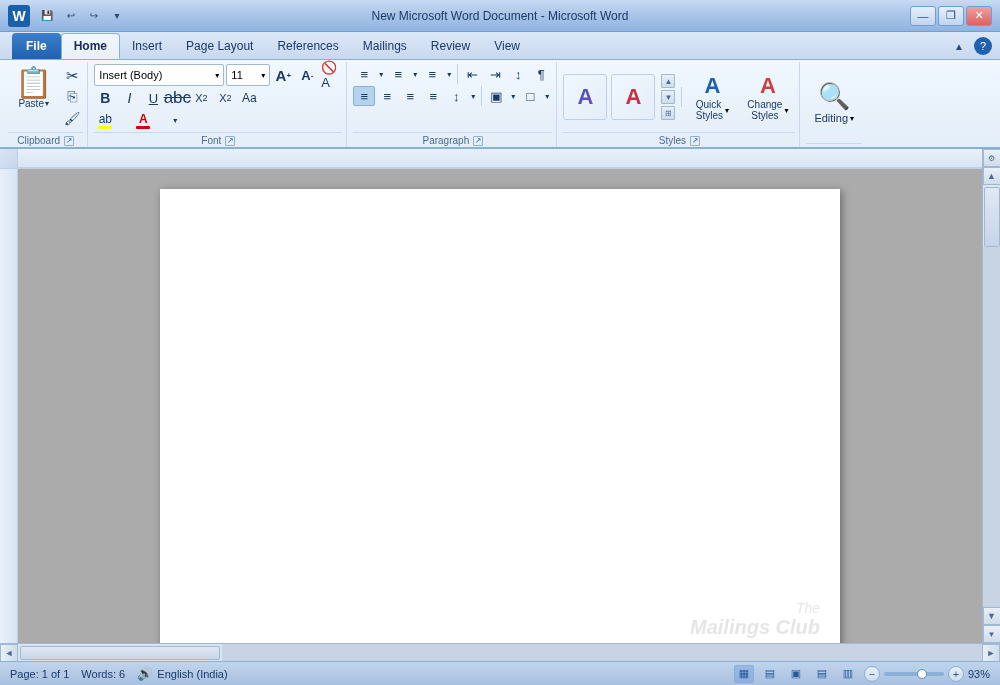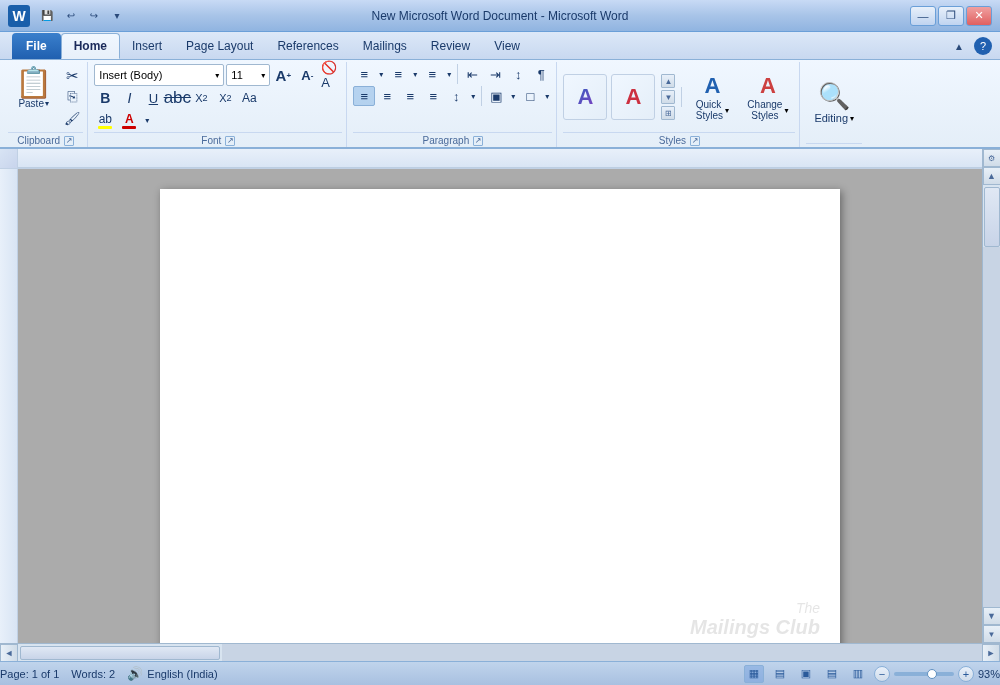--- a/index.html
+++ b/index.html
@@ -224,21 +224,21 @@
       border: 1px solid #a0b8d0; border-radius: 2px; margin: 0 2px; cursor: pointer;
     }
     .h-scroll-track { flex: 1; height: 100%; background: #c8d4e4; }
 
     
     #status-bar {
       height: 24px;
       background: linear-gradient(to bottom, #c0d4ec, #a8c0e0);
       border-top: 1px solid #8ab0d8;
       display: flex; justify-content: space-between;
-      padding: 0 0;
+      padding: 0 10px;
       font-size: 11px; color: #1a3a6a;
     }
     .status-left { display: flex; align-items: center; gap: 12px; }
     .status-right { display: flex; align-items: center; gap: 6px; }
     .status-item { display: flex; align-items: center; gap: 4px; }
     .view-btn {
       width: 20px; height: 18px;
       display: flex; align-items: center; justify-content: center;
       border: 1px solid transparent; border-radius: 2px;
       cursor: pointer; font-size: 11px; color: #2a5a9a;
@@ -381,21 +381,21 @@
         <div style="display:flex;align-items:center;gap:2px">
           <div class="format-btn bold" style="font-weight:bold;font-size:14px">B</div>
           <div class="format-btn italic" style="font-style:italic;font-size:14px">I</div>
           <div class="format-btn underline" style="text-decoration:underline;font-size:13px">U</div>
           <div class="format-btn" style="font-size:17px;text-decoration:line-through">abc</div>
           <div class="format-btn" style="font-size:11px">X<sub>2</sub></div>
           <div class="format-btn" style="font-size:11px">X<sup>2</sup></div>
           <div class="format-btn" style="font-size:12px">Aa</div>
         </div>
 
-        <div style="display:flex;align-items:flex-end;gap:2px">
+        <div style="display:flex;align-items:flex-end;gap:16px">
           <div class="format-btn" style="font-size:12px">
             <div style="display:flex;flex-direction:column;align-items:center">
               <span>ab</span>
               <div style="width:14px;height:3px;background:#ffff00;border-radius:1px"></div>
             </div>
           </div>
           <div class="format-btn" style="font-size:12px">
             <div style="display:flex;flex-direction:column;align-items:center">
               <span style="color:#cc0000;font-weight:bold">A</span>
               <div style="width:14px;height:3px;background:#cc0000;border-radius:1px"></div>
@@ -551,21 +551,21 @@
         <div class="h-scroll-btn">►</div>
       </div>
     </div>
 
     <div id="status-bar">
       <div class="status-left">
         <div class="status-item">
           <span>Page: 1 of 1</span>
         </div>
         <div class="status-item">
-          <span>Words: 2</span>
+          <span>Words: 6</span>
         </div>
         <div class="status-item">
           <span style="font-size:13px">🔊</span>
           <span>English (India)</span>
         </div>
       </div>
       <div class="status-right">
         <div class="view-btn active">▦</div>
         <div class="view-btn">▤</div>
         <div class="view-btn">▣</div>

